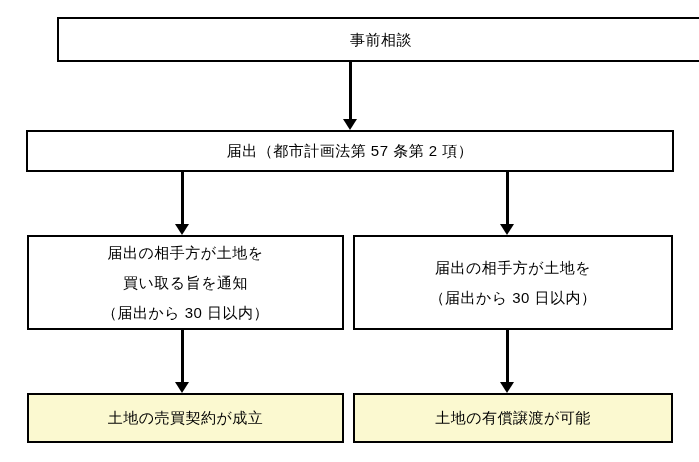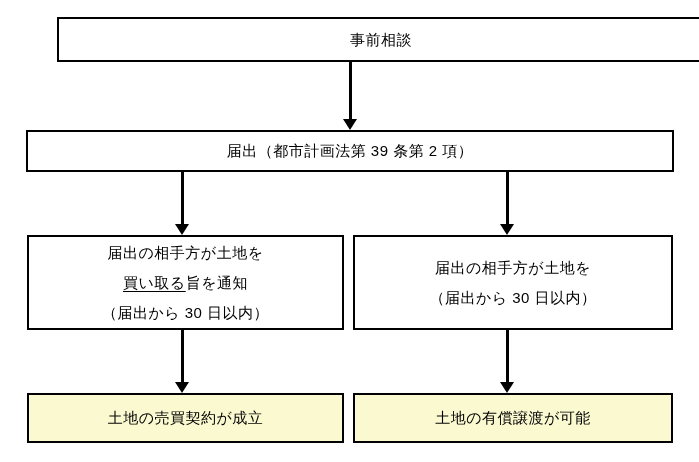--- a/index.html
+++ b/index.html
@@ -30,21 +30,20 @@
     text-align: center;
   }
   .fc-box.result {
     background: #fbf9d0;
   }
   .fc-line {
     line-height: 30px;
     white-space: nowrap;
   }
   .u {
-    text-decoration: underline;
     text-underline-offset: 3px;
   }
   
   .box-top    { left: 26px;  top: 17px;  width: 648px; height: 45px; margin-left: 31px; }
   .box-notify { left: 26px;  top: 130px; width: 648px; height: 42px; }
   
   .box-buy    { left: 27px;  top: 235px; width: 317px; height: 95px; }
   .box-nobuy  { left: 353px; top: 235px; width: 320px; height: 95px; }
   
   .box-res-l  { left: 27px;  top: 393px; width: 317px; height: 50px; }
@@ -87,21 +86,21 @@
 
 <div class="canvas">
 
   <div class="fc-box box-top">
     <div class="fc-line">事前相談</div>
   </div>
 
   <div class="arrow arrow-1"></div>
 
   <div class="fc-box box-notify">
-    <div class="fc-line">届出（都市計画法第 39 条第 2 項）</div>
+    <div class="fc-line">届出（都市計画法第 57 条第 2 項）</div>
   </div>
 
   <div class="arrow arrow-2"></div>
   <div class="arrow arrow-3"></div>
 
   <div class="fc-box box-buy">
     <div class="fc-line">届出の相手方が土地を</div>
     <div class="fc-line"><span class="u">買い取る</span><span>旨を通知</span></div>
     <div class="fc-line">（届出から 30 日以内）</div>
   </div>

